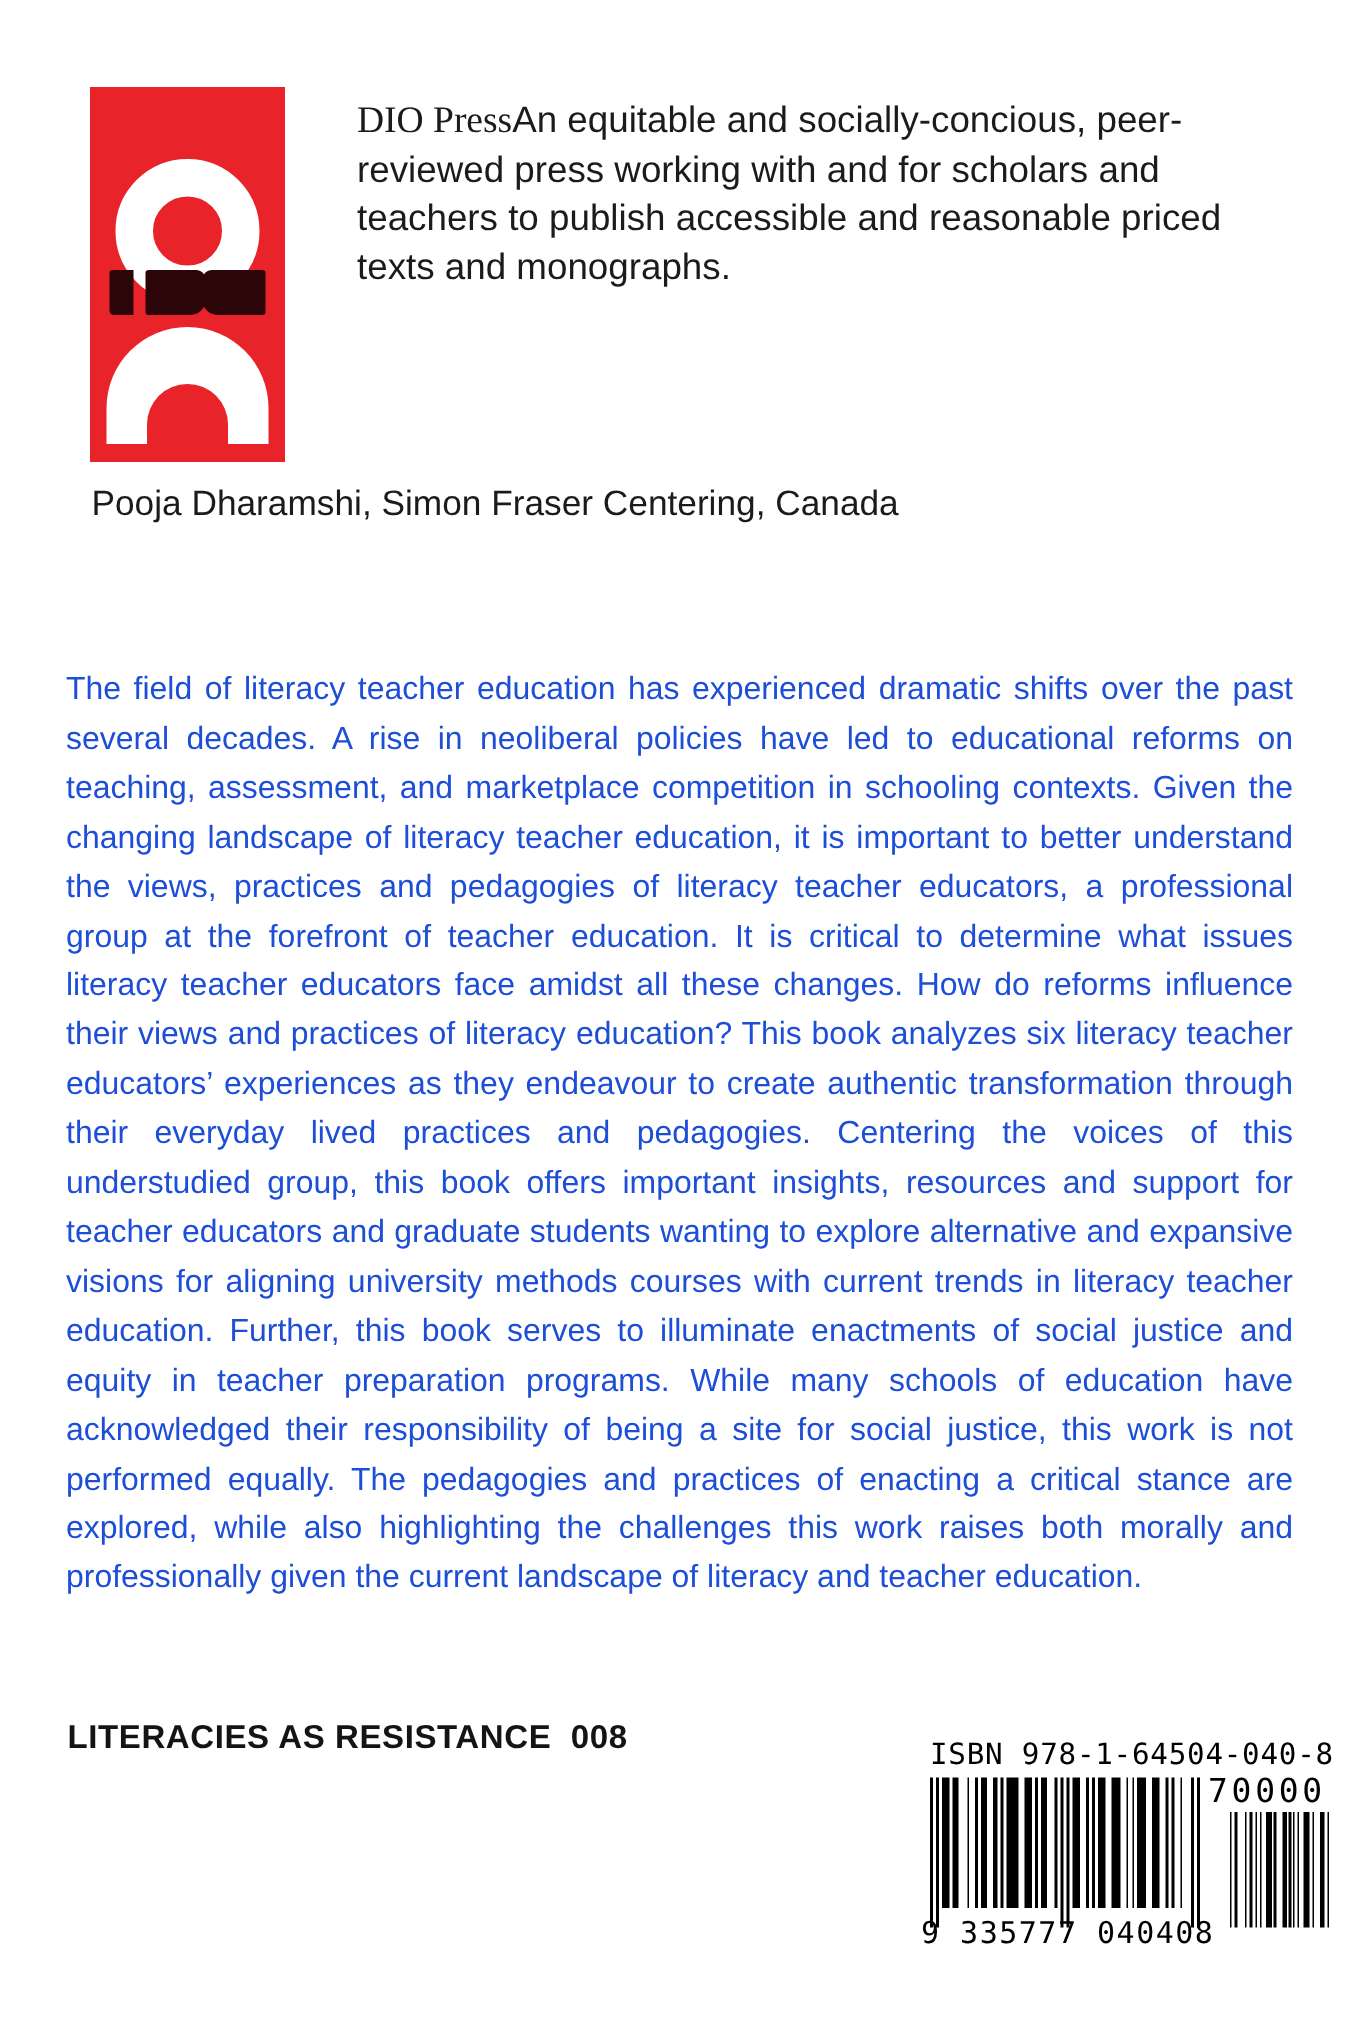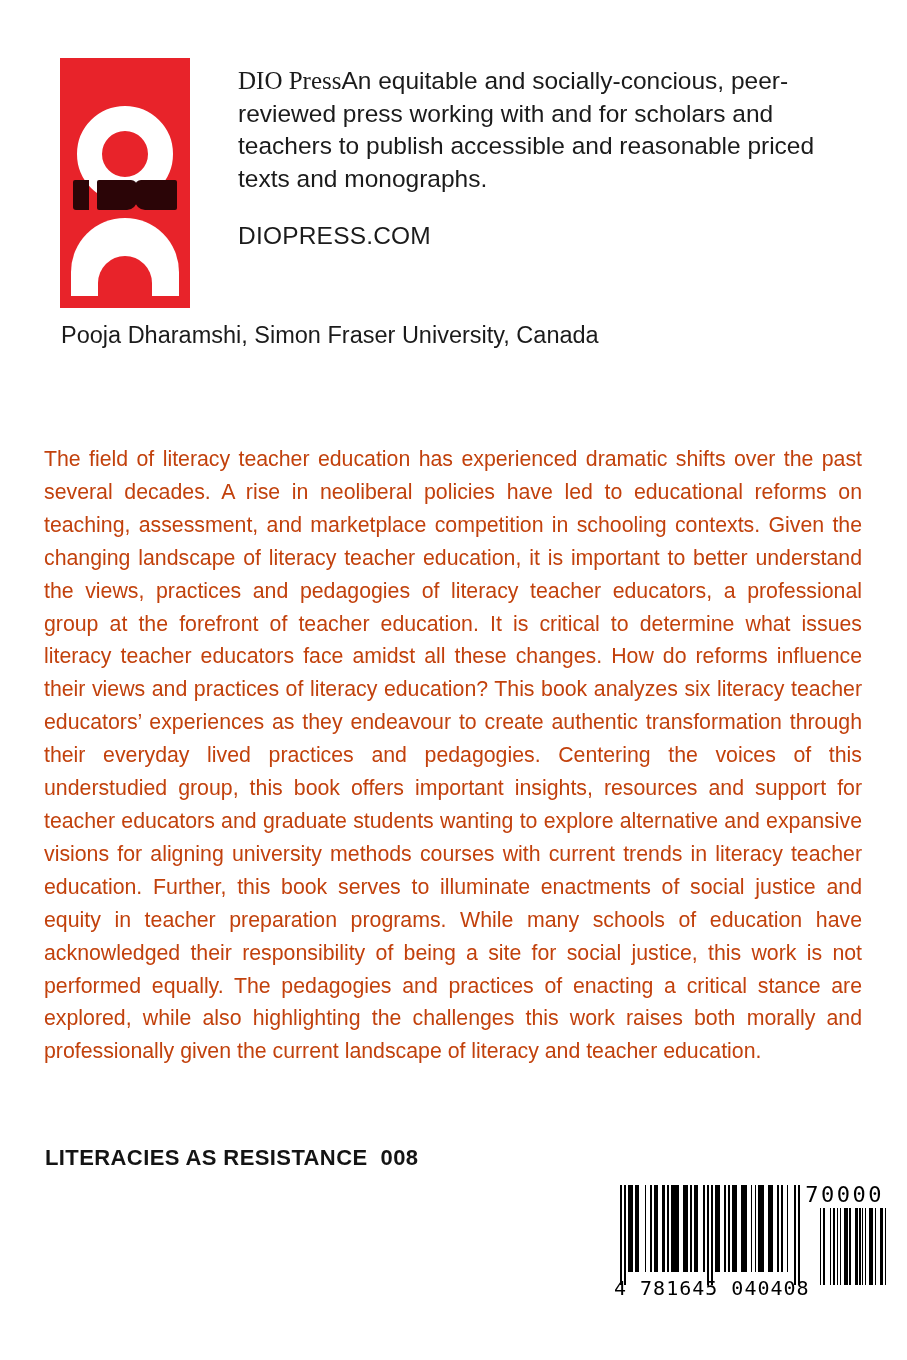--- a/index.html
+++ b/index.html
@@ -120,21 +120,21 @@
   
   .blurb {
     position: absolute;
     left: 44px;
     top: 443px;
     width: 818px;
     font-size: 21.3px;
     line-height: 32.9px;
     text-align: justify;
     text-justify: inter-word;
-    color: #c2410c;
+    color: #1d4ed8;
     hyphens: none;
   }
   .blurb p { margin: 0; }
 
   
   .series-line {
     position: absolute;
     left: 45px;
     top: 1145px;
     font-size: 22px;
@@ -213,32 +213,32 @@
   <div class="logo-book">
     <span class="pg pg-left"></span>
     <span class="pg pg-mid"></span>
     <span class="pg pg-right"></span>
   </div>
   <div class="logo-d"></div>
 </div>
 
 <div class="pub-block">
   <p class="pub-text"><span class="pub-name">DIO Press</span><span>An equitable and socially-concious, peer-reviewed press working with and for scholars and teachers to publish accessible and reasonable priced texts and monographs.</span></p>
-  <p class="pub-url">DIOPRESS.COM</p>
-</div>
-
-<div class="author-line">Pooja Dharamshi, Simon Fraser University, Canada</div>
+</div>
+
+<div class="author-line">Pooja Dharamshi, Simon Fraser Centering, Canada</div>
 
 <div class="blurb">
   <p>The field of literacy teacher education has experienced dramatic shifts over the past several decades. A rise in neoliberal policies have led to educational reforms on teaching, assessment, and marketplace competition in schooling contexts. Given the changing landscape of literacy teacher education, it is important to better understand the views, practices and pedagogies of literacy teacher educators, a professional group at the forefront of teacher education. It is critical to determine what issues literacy teacher educators face amidst all these changes. How do reforms influence their views and practices of literacy education? This book analyzes six literacy teacher educators’ experiences as they endeavour to create authentic transformation through their everyday lived practices and pedagogies. Centering the voices of this understudied group, this book offers important insights, resources and support for teacher educators and graduate students wanting to explore alternative and expansive visions for aligning university methods courses with current trends in literacy teacher education. Further, this book serves to illuminate enactments of social justice and equity in teacher preparation programs. While many schools of education have acknowledged their responsibility of being a site for social justice, this work is not performed equally. The pedagogies and practices of enacting a critical stance are explored, while also highlighting the challenges this work raises both morally and professionally given the current landscape of literacy and teacher education.</p>
 </div>
 
 <div class="series-line">LITERACIES AS RESISTANCE  008</div>
 
 <div class="barcode-zone">
+  <div class="isbn-text">ISBN 978-1-64504-040-8</div>
   <div class="addon-text">70000</div>
   <div class="bars-main" id="bars-main">
       <span style="left: 0px; width: 1.74474px;"></span>
       <span style="left: 3.78947px; width: 1.74474px;"></span>
       <span class="short" style="left: 7.57895px; width: 5.53421px;"></span>
       <span class="short" style="left: 15.1579px; width: 3.63947px;"></span>
       <span class="short" style="left: 24.6316px; width: 1.74474px;"></span>
       <span class="short" style="left: 30.3158px; width: 1.74474px;"></span>
       <span class="short" style="left: 34.1053px; width: 3.63947px;"></span>
       <span class="short" style="left: 41.6842px; width: 3.63947px;"></span>
@@ -276,14 +276,14 @@
       <span style="left: 29.4894px; width: 1.25426px;"></span>
       <span style="left: 35.1064px; width: 2.65851px;"></span>
       <span style="left: 39.3191px; width: 1.25426px;"></span>
       <span style="left: 42.1277px; width: 1.25426px;"></span>
       <span style="left: 44.9362px; width: 1.25426px;"></span>
       <span style="left: 49.1489px; width: 4.06277px;"></span>
       <span style="left: 54.766px; width: 1.25426px;"></span>
       <span style="left: 60.383px; width: 2.65851px;"></span>
       <span style="left: 64.5957px; width: 1.25426px;"></span>
     </div>
-  <div class="human-digits">4 781645 040408</div>
+  <div class="human-digits">9 335777 040408</div>
 </div>
 
 </body></html>

